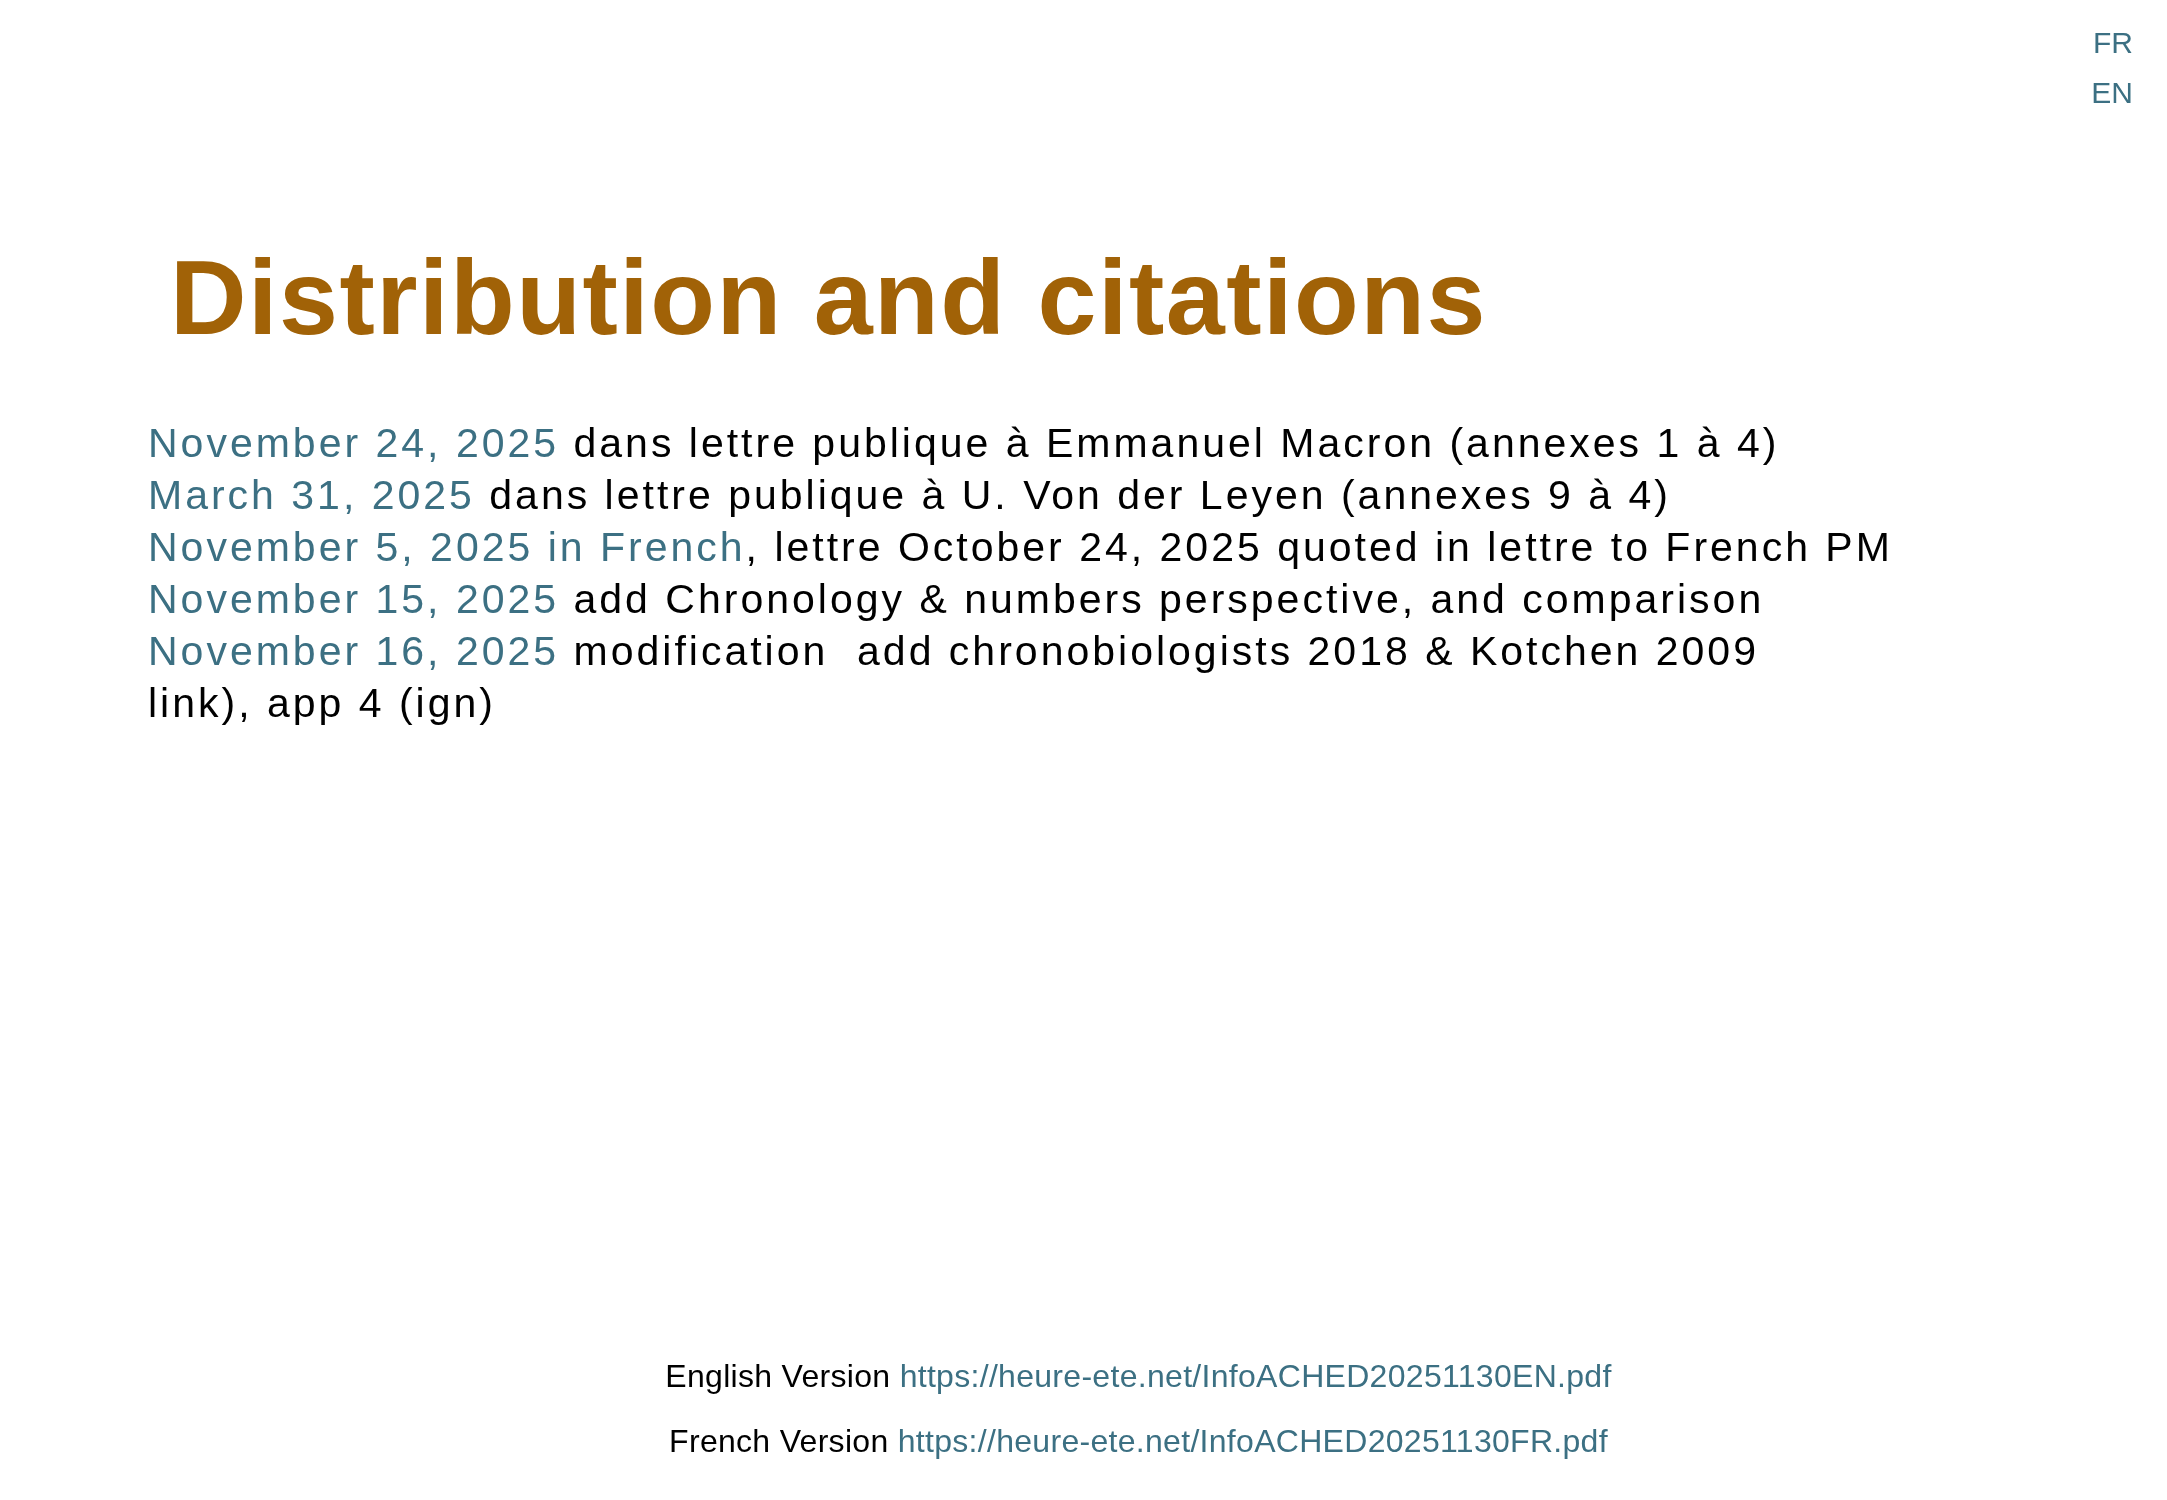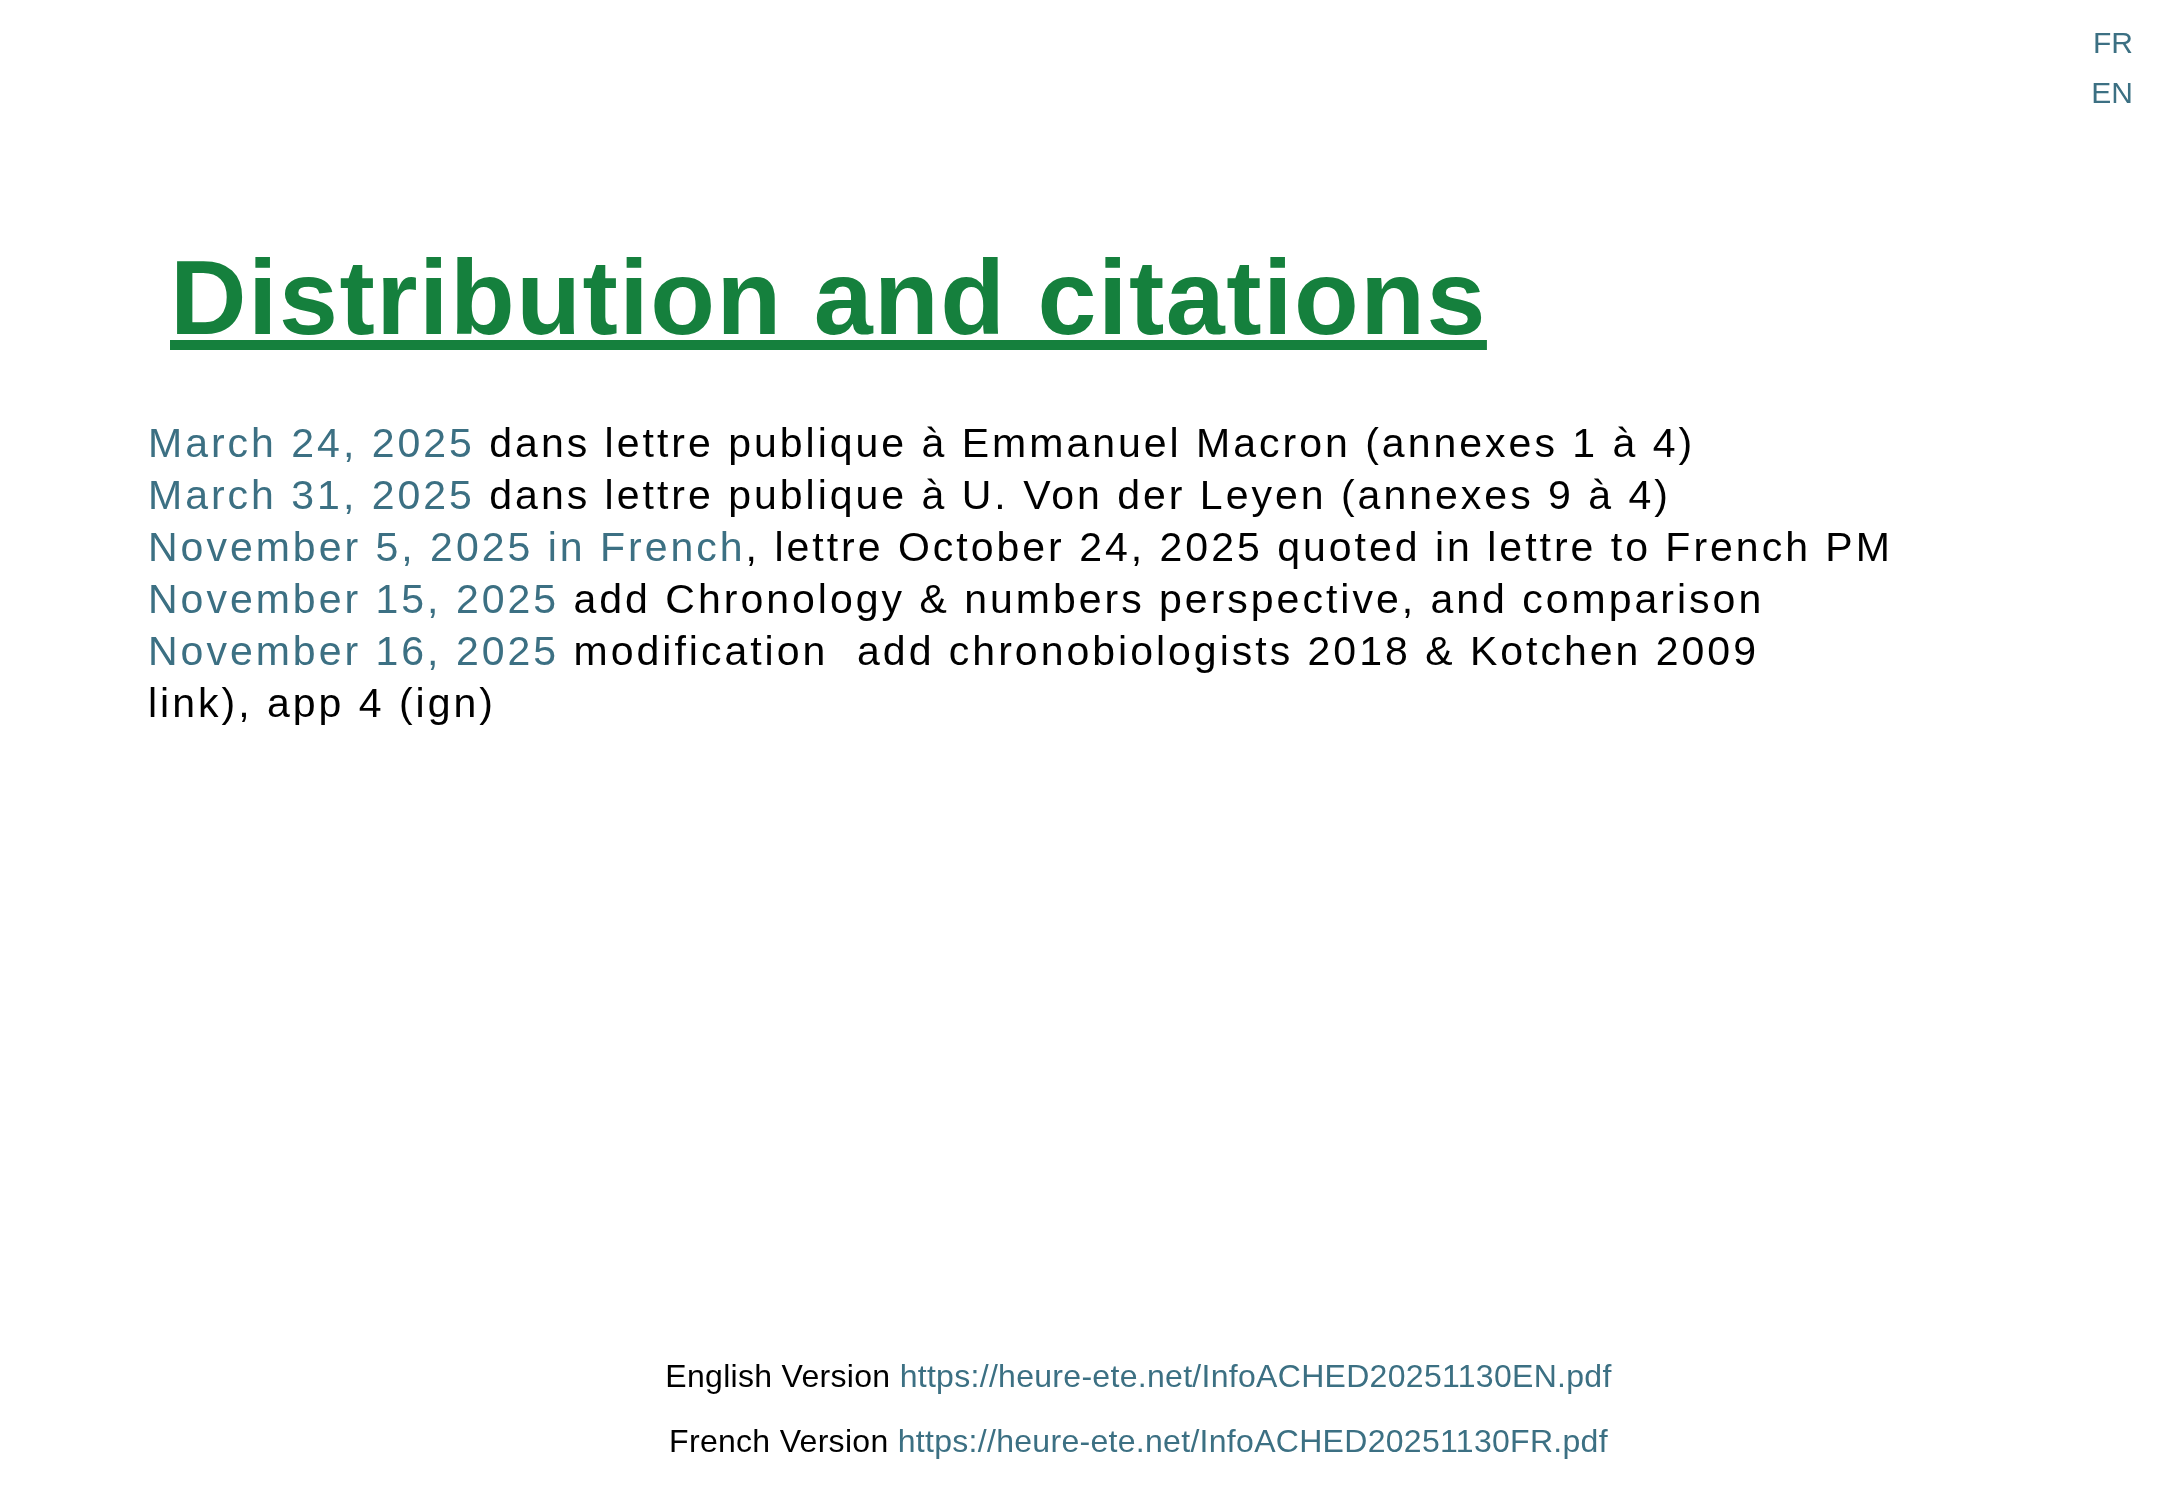--- a/index.html
+++ b/index.html
@@ -38,23 +38,22 @@
   }
 
   
   .page-title {
     position: absolute;
     left: 170px;
     top: 162px;
     font-size: 106px;
     line-height: 128px;
     letter-spacing: 1.5px;
-    color: #15803d;
+    color: #a16207;
     white-space: pre;
-    text-decoration: underline;
   }
 
   
   .citations {
     position: absolute;
     left: 148px;
     top: 417px;
     font-size: 41px;
     line-height: 52px;
     letter-spacing: 3px;
@@ -85,21 +84,21 @@
 <body>
 
 <nav class="lang-nav">
   <a>FR</a>
   <a>EN</a>
 </nav>
 
 <h1 class="page-title">Distribution and citations</h1>
 
 <div class="citations">
-    <div class="line"><a class="lnk">March 24, 2025 </a><span>dans lettre publique à Emmanuel Macron (annexes 1 à 4)</span></div>
+    <div class="line"><a class="lnk">November 24, 2025 </a><span>dans lettre publique à Emmanuel Macron (annexes 1 à 4)</span></div>
     <div class="line"><a class="lnk">March 31, 2025 </a><span>dans lettre publique à U. Von der Leyen (annexes 9 à 4)</span></div>
     <div class="line"><a class="lnk">November 5, 2025 in French</a><span>, lettre October 24, 2025 quoted in lettre to French PM</span></div>
     <div class="line"><a class="lnk">November 15, 2025 </a><span>add Chronology &amp; numbers perspective, and comparison</span></div>
     <div class="line"><a class="lnk">November 16, 2025 </a><span>modification  add chronobiologists 2018 &amp; Kotchen 2009</span></div>
     <div class="line"><span>link), app 4 (ign)</span></div>
   </div>
 
 <div class="footer">
     <div class="version-line"><span>English Version </span><a class="lnk">https://heure-ete.net/InfoACHED20251130EN.pdf</a></div>
     <div class="version-line"><span>French Version </span><a class="lnk">https://heure-ete.net/InfoACHED20251130FR.pdf</a></div>

